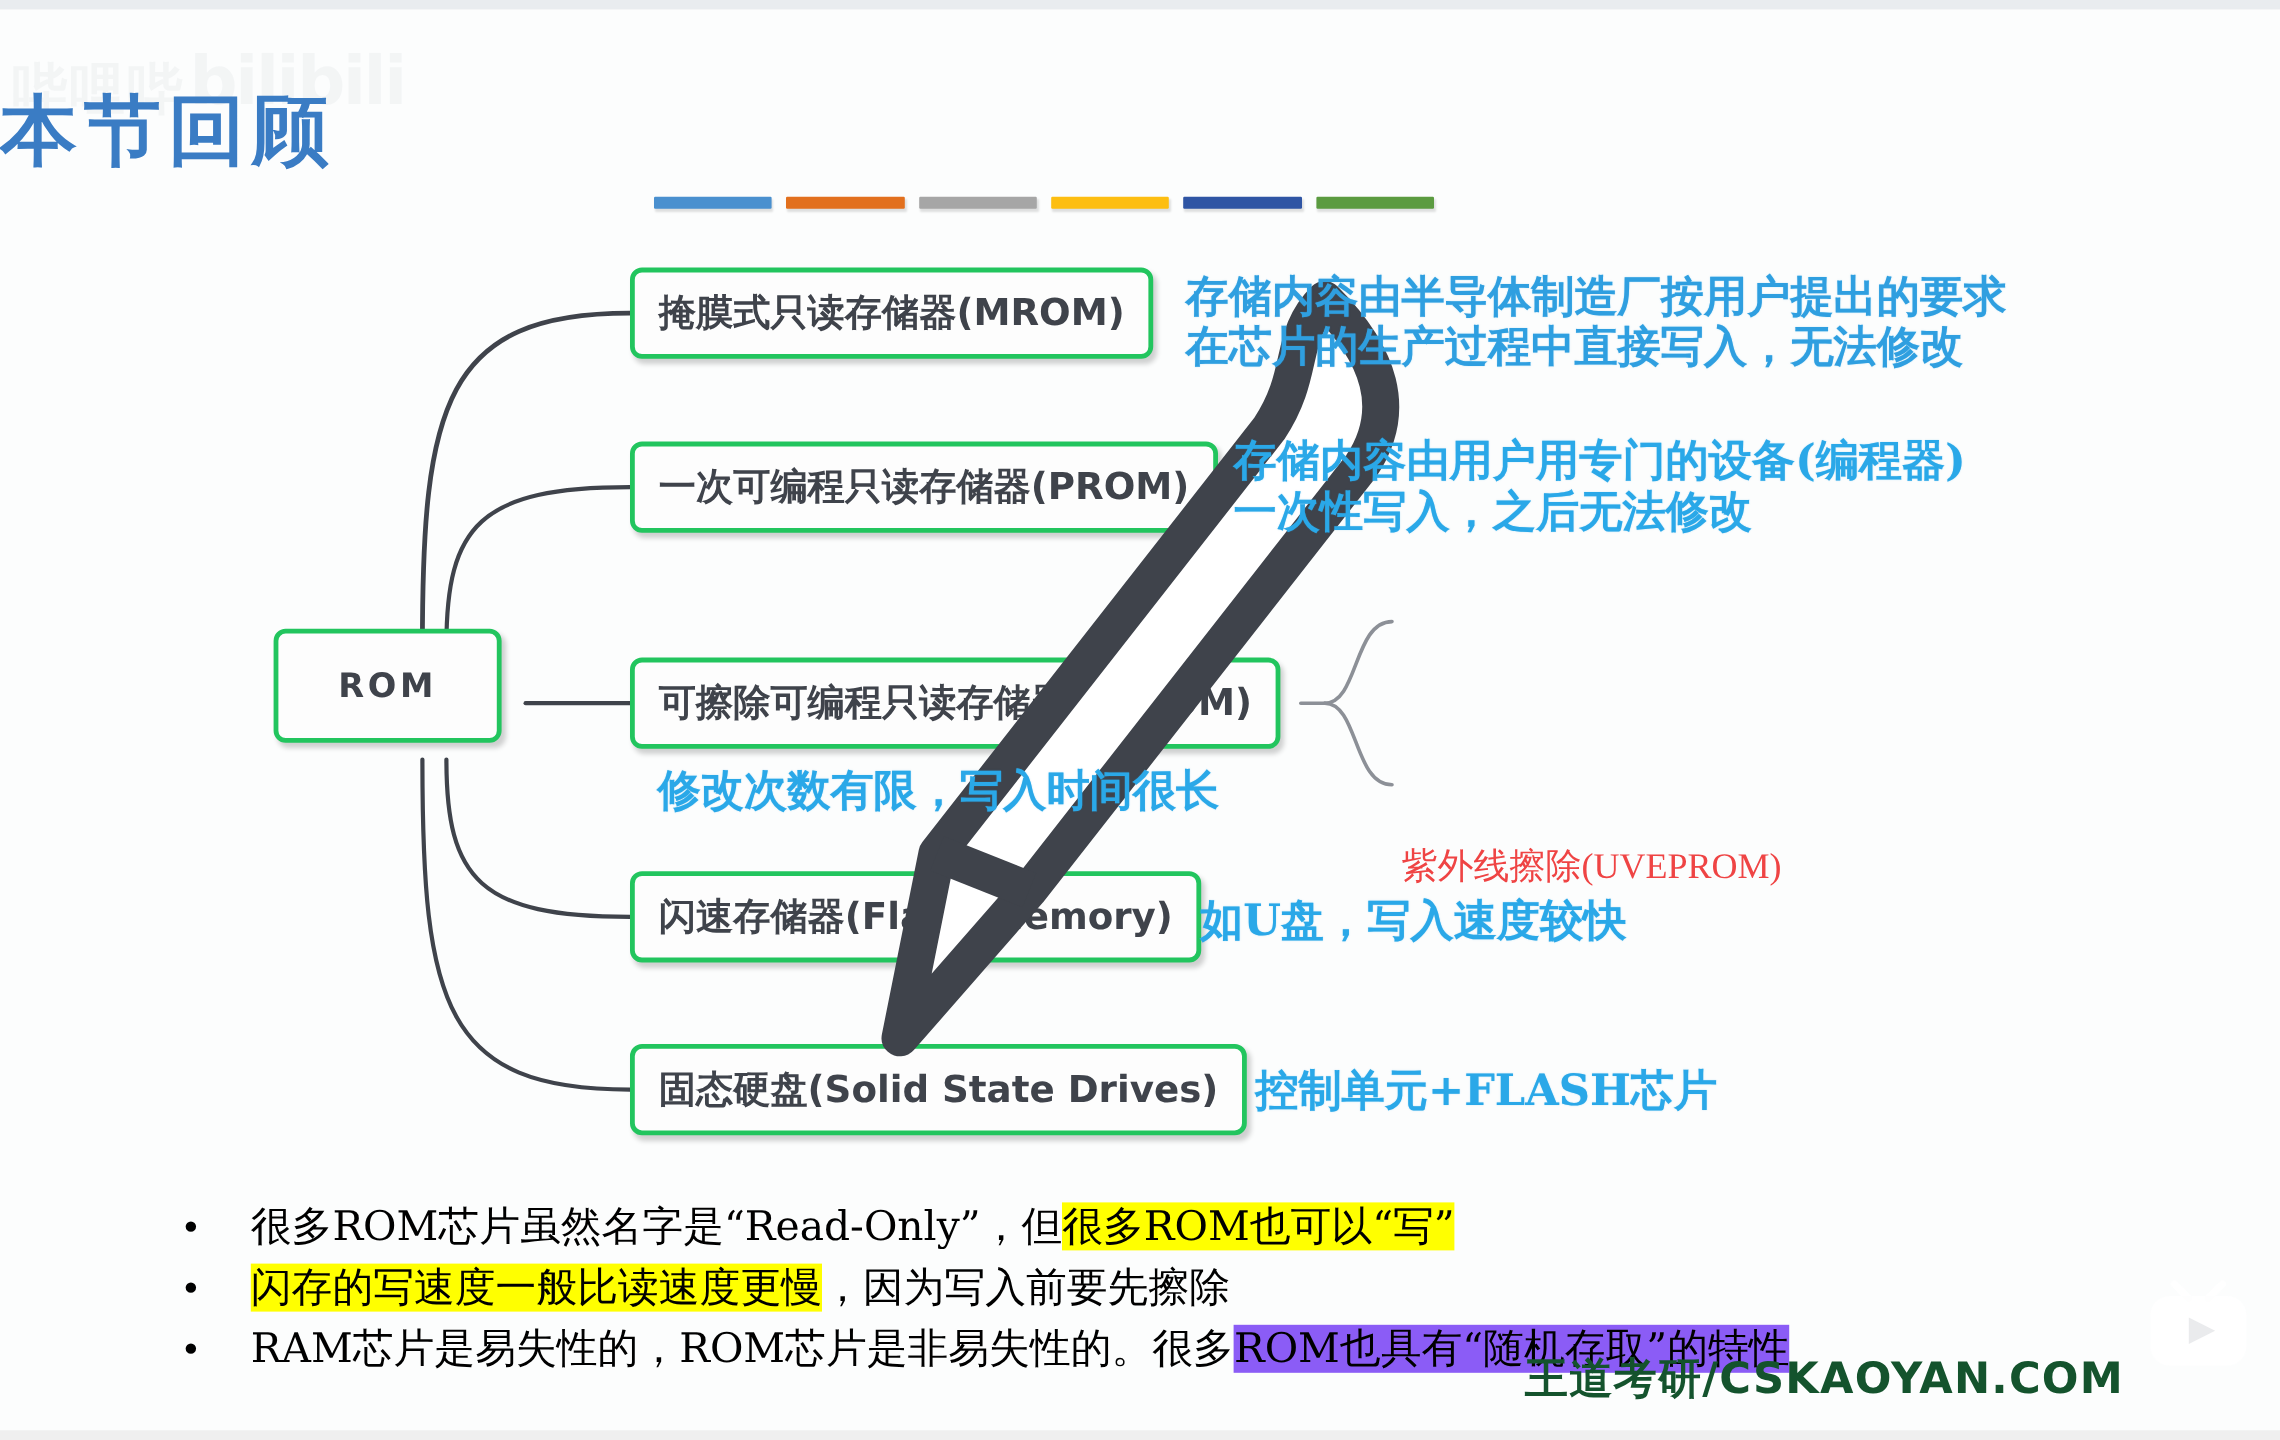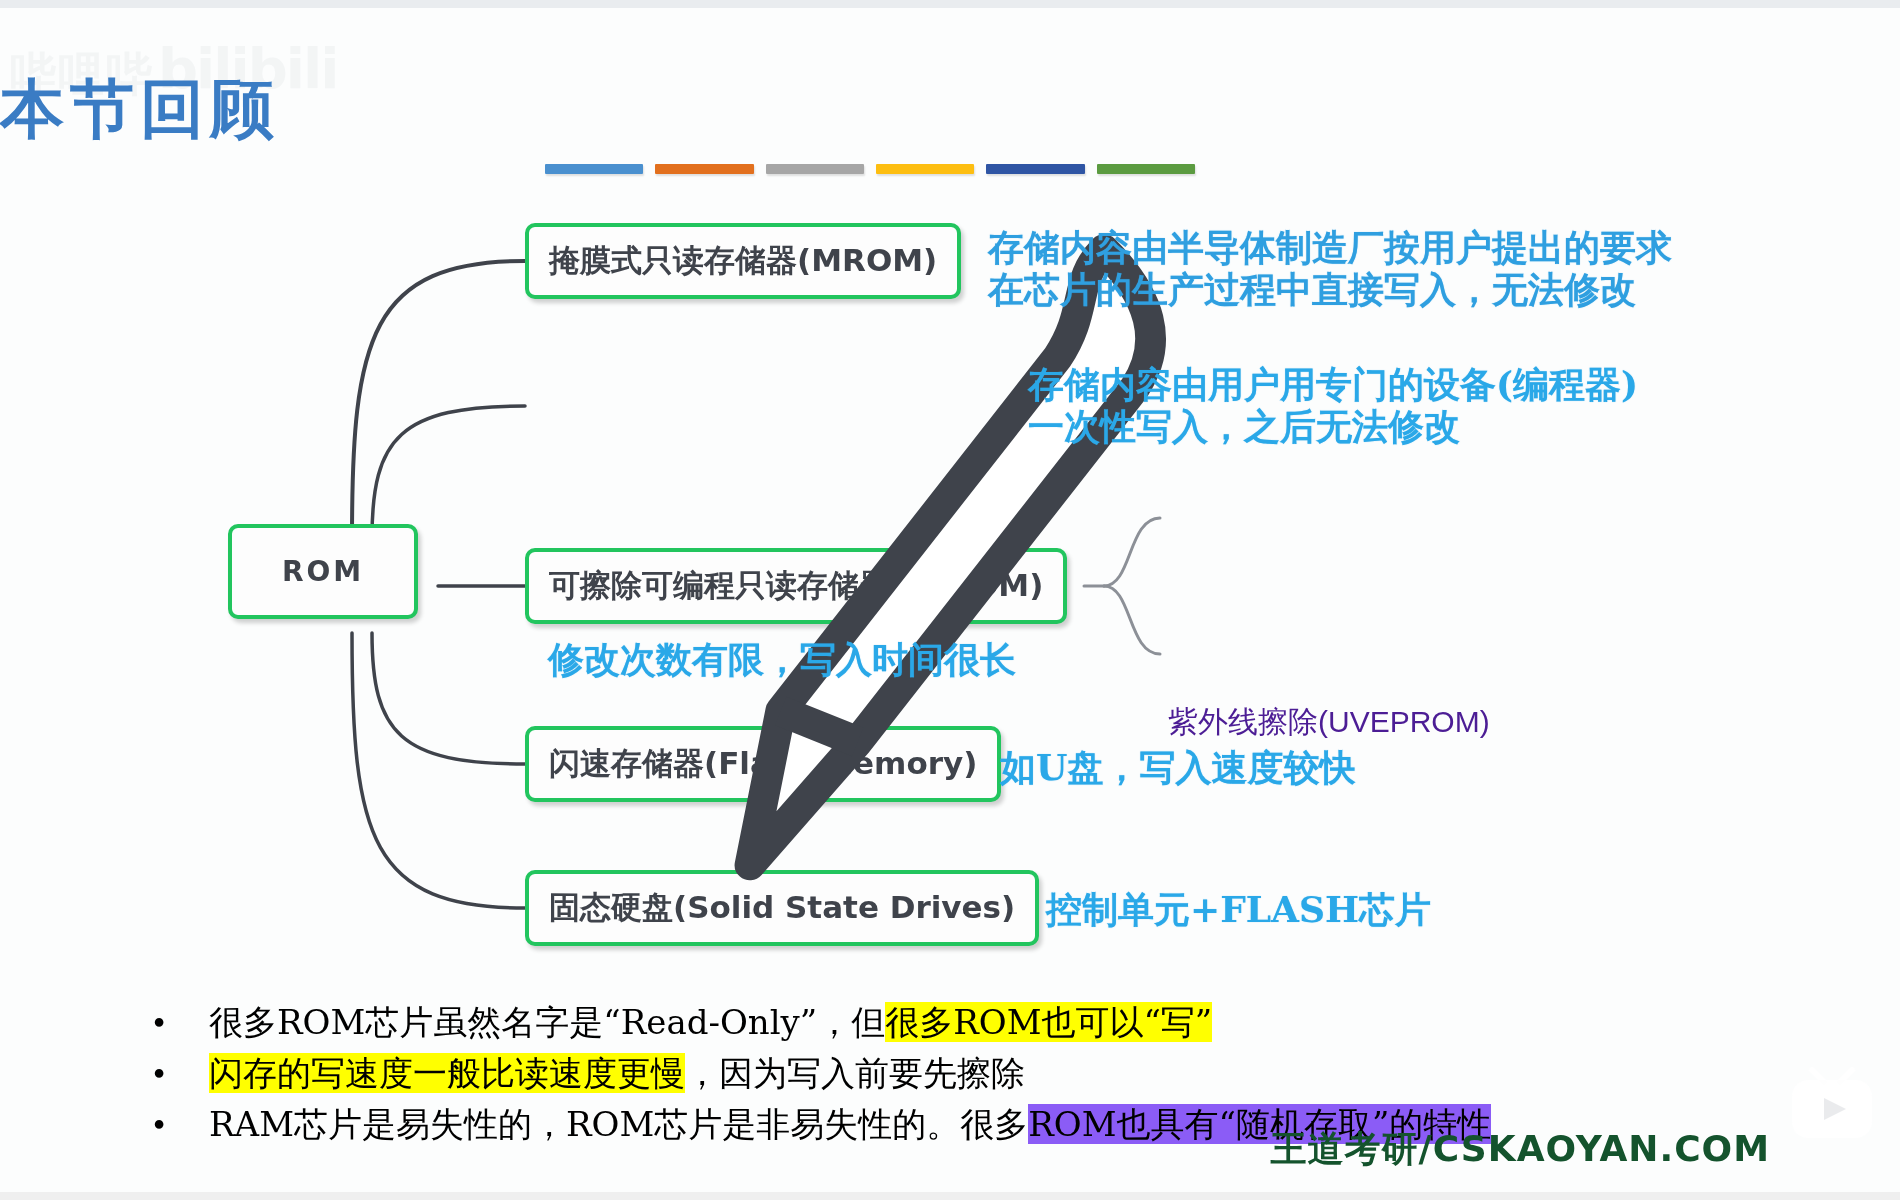--- a/index.html
+++ b/index.html
@@ -123,22 +123,22 @@
   #node-mrom  { left: 525px; top:  35px; }
   #node-prom  { left: 525px; top: 180px; }
   #node-eprom { left: 525px; top: 360px; }
   #node-flash { left: 525px; top: 538px; }
   #node-ssd   { left: 525px; top: 682px; }
 
   
   .subleaf {
     position: absolute;
     font-size: 30px;
-    color: #4c1d95;
-    font-family: Liberation Sans, sans-serif;
+    color: #ef4444;
+    font-family: Liberation Serif, serif;
     white-space: nowrap;
   }
   #leaf-uveprom { left: 1168px; top: 514px; }
   #leaf-eeprom  { left: 1168px; top: 598px; }
 
   
   .annot {
     position: absolute;
     color: #2aa8e8;
     font-family: "DejaVu Serif", serif;
@@ -249,20 +249,21 @@
         <g fill="none" stroke="#8c9097" stroke-width="3" stroke-linecap="round">
           <path d="M 1084,398 L 1104,398"></path>
           <path d="M 1104,398 C 1132,398 1128,330 1160,330"></path>
           <path d="M 1104,398 C 1132,398 1128,466 1160,466"></path>
         </g>
       </svg>
 
       <div class="node" id="node-root">ROM</div>
 
       <div class="node node-branch" id="node-mrom">掩膜式只读存储器(MROM)</div>
+      <div class="node node-branch" id="node-prom">一次可编程只读存储器(PROM)</div>
       <div class="node node-branch" id="node-eprom">可擦除可编程只读存储器(EPROM)</div>
       <div class="node node-branch" id="node-flash">闪速存储器(Flash Memory)</div>
       <div class="node node-branch" id="node-ssd">固态硬盘(Solid State Drives)</div>
 
       <div class="subleaf" id="leaf-uveprom">紫外线擦除(UVEPROM)</div>
 
       <svg id="pen-cursor" viewBox="0 0 40 52">
         <path d="M30 4 C33 7 34 10 32 13 L14 36 L7 44 L9 34 L27 11 C29 8 28 6 30 4 Z" fill="#ffffff" stroke="#3f434b" stroke-width="2" stroke-linejoin="round"></path>
         <path d="M14 36 L9 34" stroke="#3f434b" stroke-width="2"></path>
       </svg>

